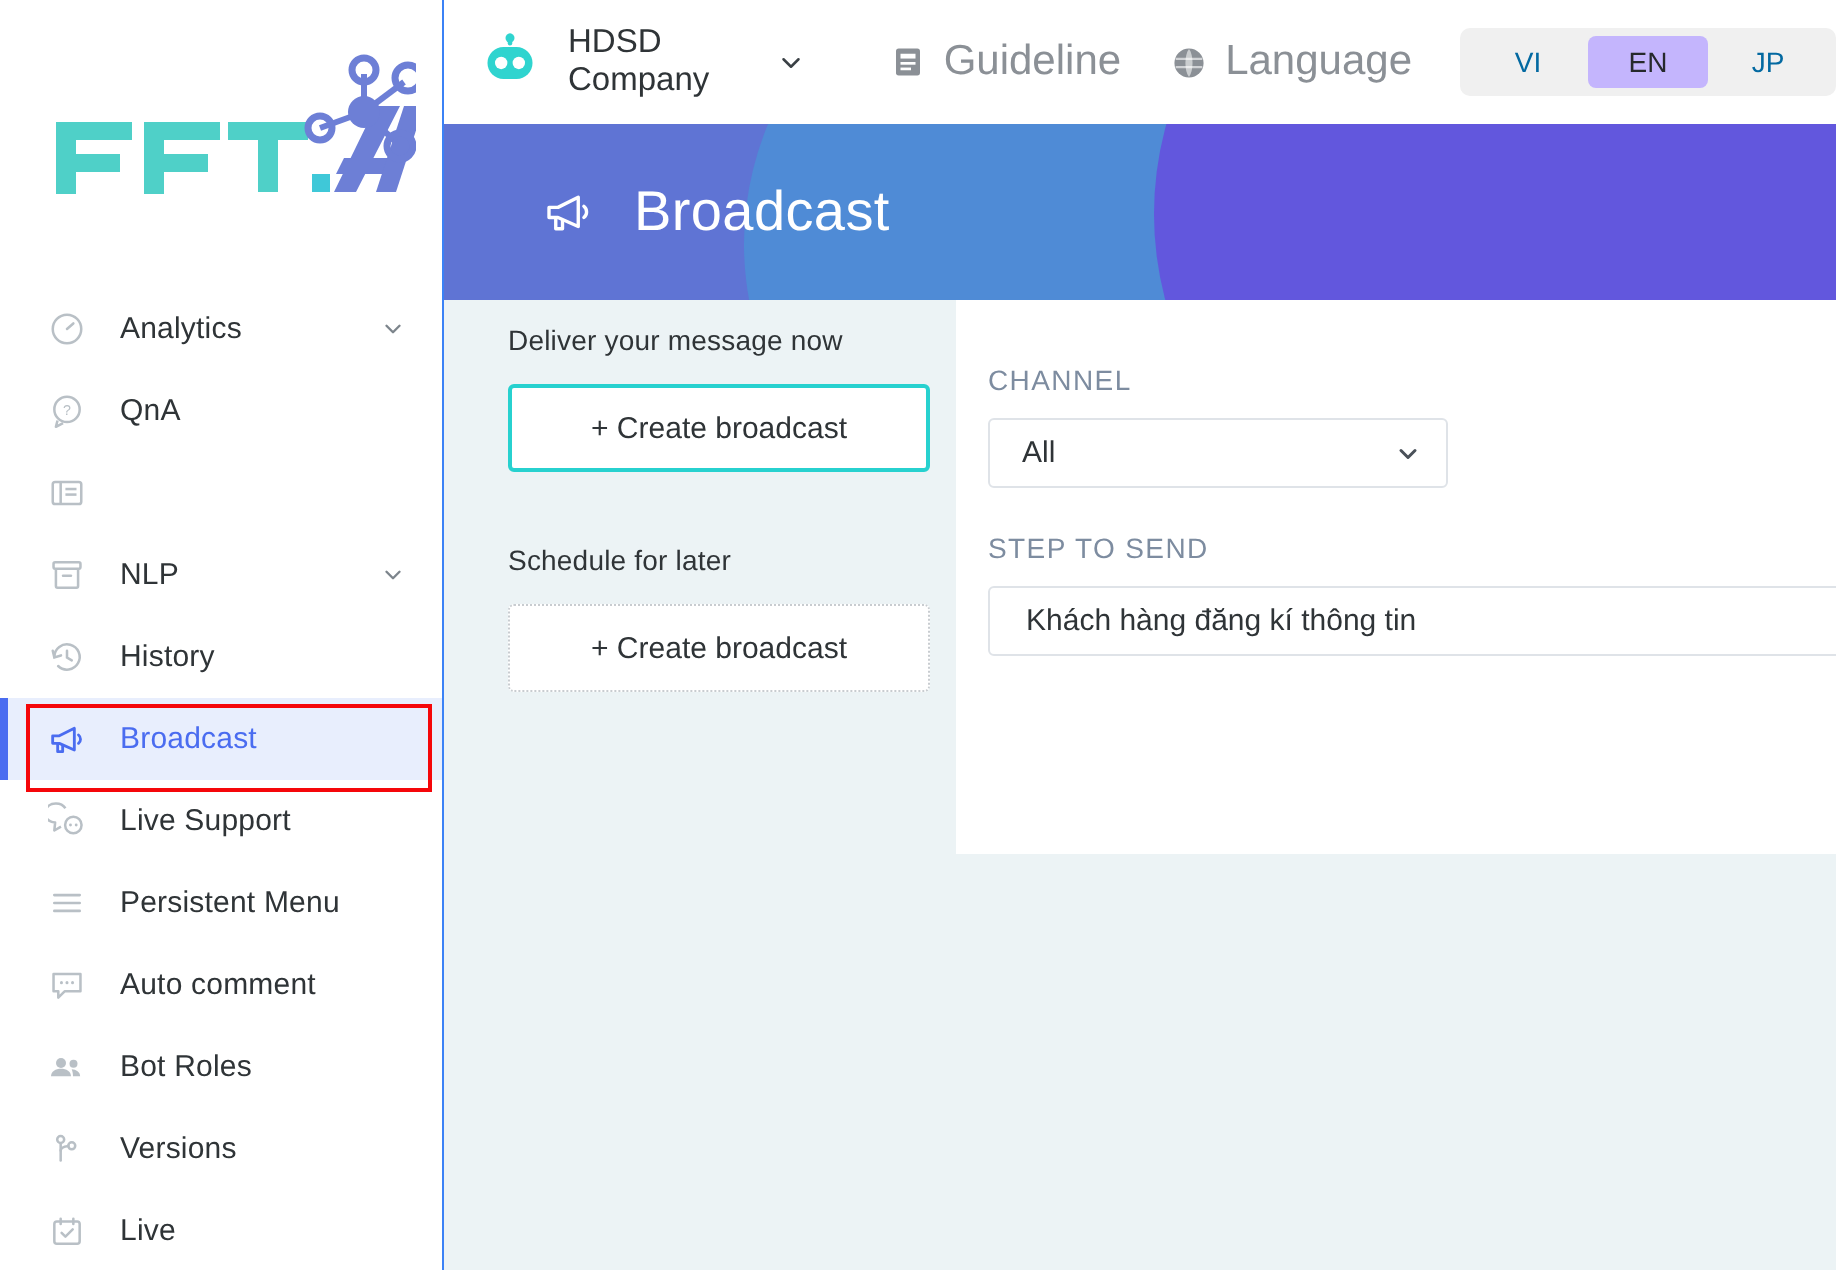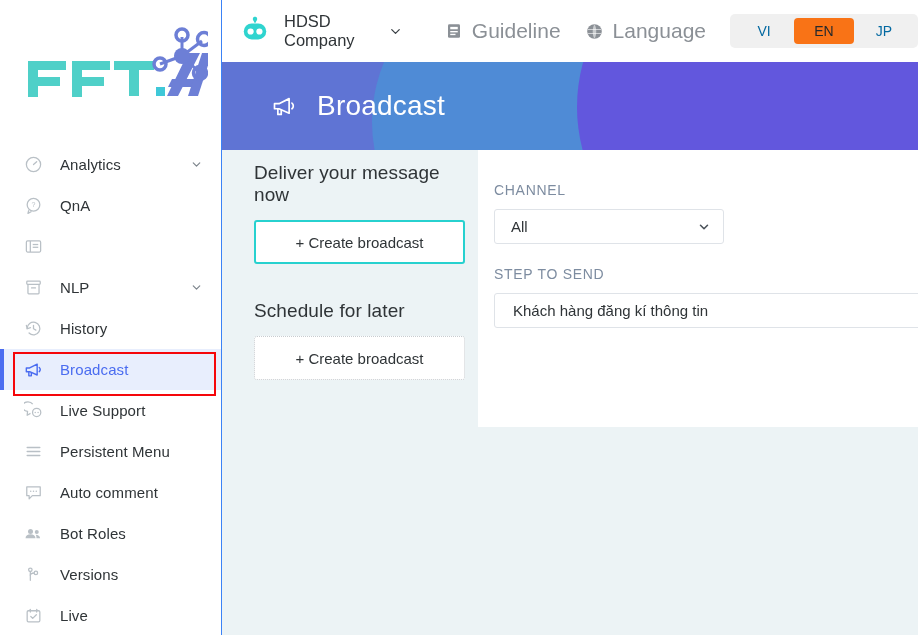--- a/index.html
+++ b/index.html
@@ -88,21 +88,21 @@
     display: flex; align-items: center;
     background: #f0f0f0; border-radius: 5px;
     padding: 4px; height: 34px;
   }
   .lang-btn {
     width: 60px; height: 26px;
     display: flex; align-items: center; justify-content: center;
     font-size: 14px; color: #0369a1; cursor: pointer;
     border-radius: 4px; background: transparent;
   }
-  .lang-btn.sel { background: #f97316; color: #26292c; }
+  .lang-btn.sel { background: #c4b5fd; color: #26292c; }
 
   
   #banner {
     position: relative; height: 88px; overflow: hidden;
     background: #5f74d4;
   }
   #banner .shape-blue {
     position: absolute; left: 150px; top: -130px;
     width: 470px; height: 380px; border-radius: 50%;
     background: #4f8bd6;
@@ -118,21 +118,21 @@
     color: #ffffff; z-index: 3;
   }
   #banner .bh .megaphone { margin-right: 20px; display: flex; align-items: center; }
   #banner .bh .btitle { font-size: 28px; letter-spacing: .2px; }
 
   
   #content { position: relative; height: 485px; background: #ecf3f5; }
   .col-left {
     position: absolute; left: 32px; top: 12px; width: 212px;
   }
-  .sect-title { font-size: 19px; color: #2f3437; margin-bottom: 14px; letter-spacing: .1px; }
+  .sect-title { font-size: 14px; color: #2f3437; margin-bottom: 14px; letter-spacing: .1px; }
   .cbtn {
     height: 44px; width: 211px;
     background: #ffffff;
     display: flex; align-items: center; justify-content: center;
     font-size: 15px; color: #2f3437; cursor: pointer;
     border-radius: 3px;
   }
   .cbtn.focus { border: 2.5px solid #27d1cf; }
   .cbtn.dotted { border: 1px dotted #c8ccd0; }
   .gap { height: 36px; }

